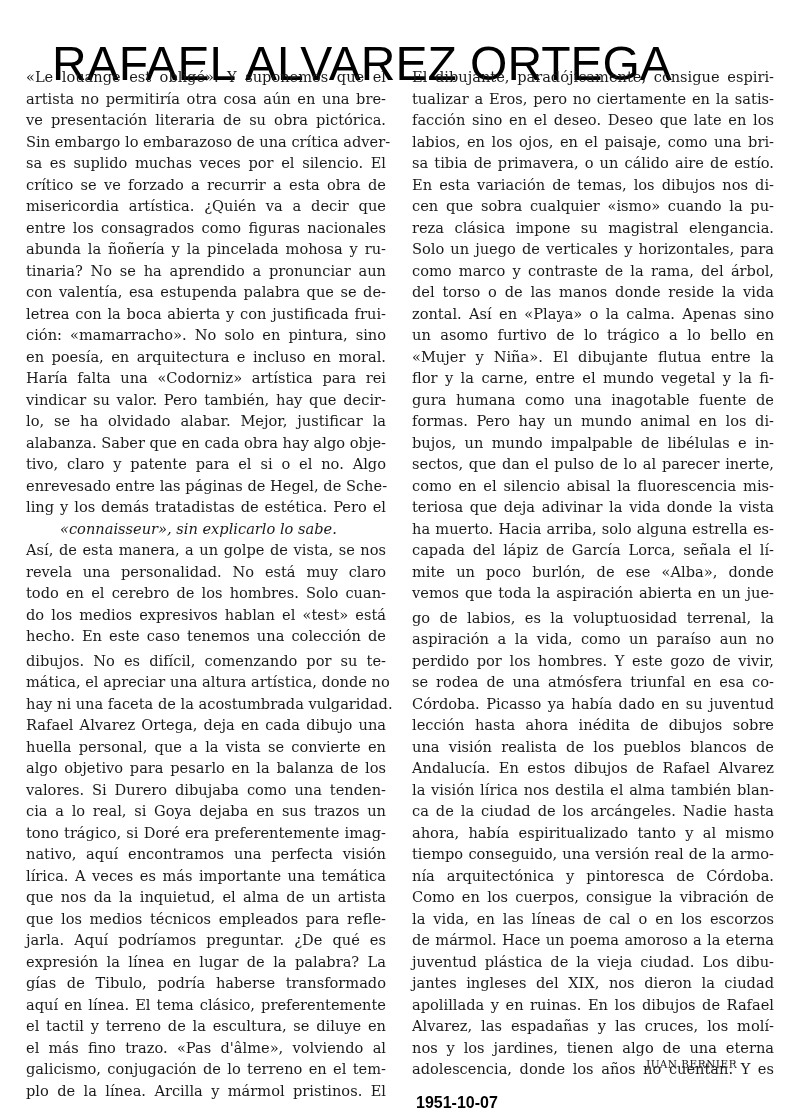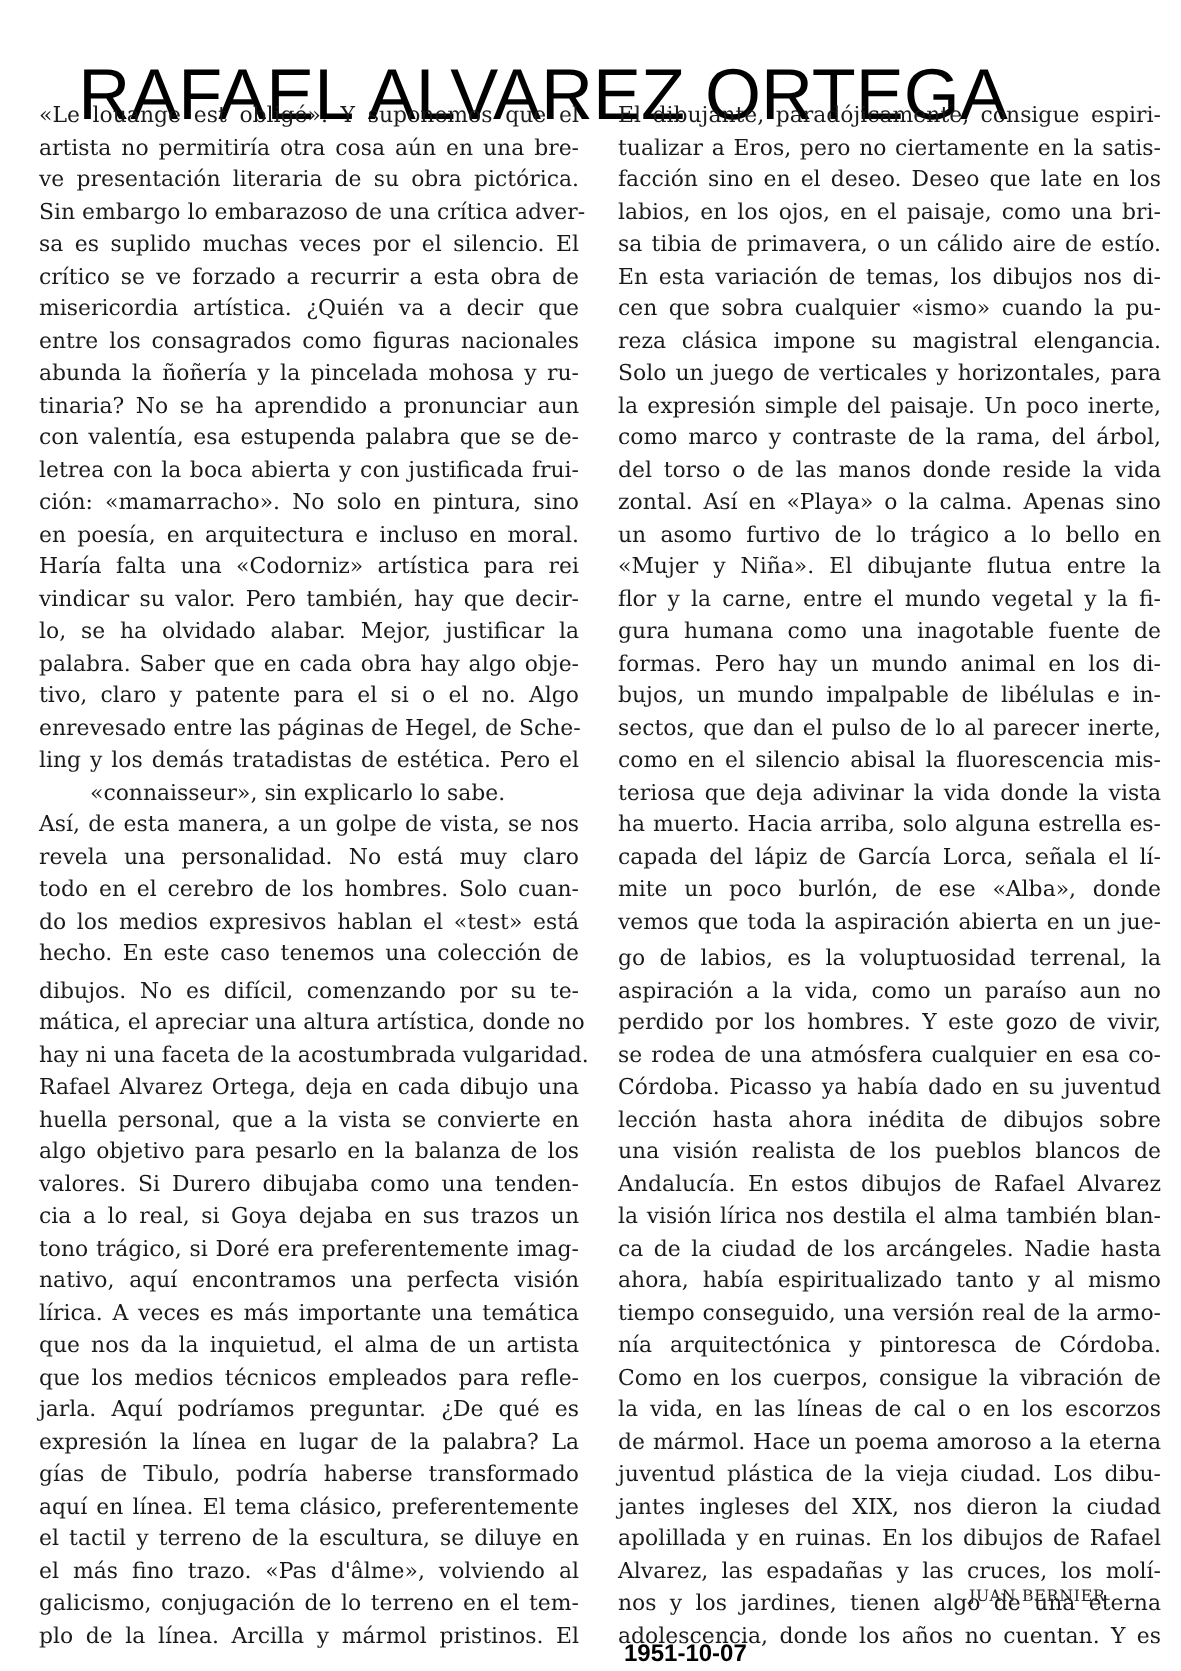--- a/index.html
+++ b/index.html
@@ -14,21 +14,21 @@
     font-family: "DejaVu Serif", serif; color: #1a1a1a;
     font-size: 14.6px; line-height: 21.5px;
   }
   .col-left { left: 26px; width: 360px; }
   .col-right { left: 412px; width: 362px; }
   .line {
     display: block; white-space: nowrap; text-align: justify;
     text-align-last: justify; height: 21.5px; overflow: visible;
   }
   .line.last { text-align-last: left; }
-  .line.indent { padding-left: 34px; }
+  .line.indent { padding-left: 34px; font-style: italic; }
   .line.gap { margin-top: 3px; }
   .signature {
     position: absolute; left: 646px; top: 1058px;
     font-family: "DejaVu Serif", serif; font-size: 10.5px; font-weight: normal;
     letter-spacing: 0.5px; color: #222;
   }
   .date {
     position: absolute; left: 416px; top: 1094px;
     font-family: Liberation Sans, sans-serif; font-size: 16px; font-weight: bold; color: #000;
   }
@@ -50,21 +50,21 @@
       <span class="line">entre los consagrados como figuras nacionales</span>
       <span class="line">abunda la ñoñería y la pincelada mohosa y ru-</span>
       <span class="line">tinaria? No se ha aprendido a pronunciar aun</span>
       <span class="line">con valentía, esa estupenda palabra que se de-</span>
       <span class="line">letrea con la boca abierta y con justificada frui-</span>
       <span class="line">ción: «mamarracho». No solo en pintura, sino</span>
       <span class="line">en poesía, en arquitectura e incluso en moral.</span>
       <span class="line">Haría falta una «Codorniz» artística para rei</span>
       <span class="line">vindicar su valor. Pero también, hay que decir-</span>
       <span class="line">lo, se ha olvidado alabar. Mejor, justificar la</span>
-      <span class="line">palabra. Saber que en cada obra hay algo obje-</span>
+      <span class="line">alabanza. Saber que en cada obra hay algo obje-</span>
       <span class="line">tivo, claro y patente para el si o el no. Algo</span>
       <span class="line">enrevesado entre las páginas de Hegel, de Sche-</span>
       <span class="line">ling y los demás tratadistas de estética. Pero el</span>
       <span class="line last indent">«connaisseur», sin explicarlo lo sabe.</span>
       <span class="line">Así, de esta manera, a un golpe de vista, se nos</span>
       <span class="line">revela una personalidad. No está muy claro</span>
       <span class="line">todo en el cerebro de los hombres. Solo cuan-</span>
       <span class="line">do los medios expresivos hablan el «test» está</span>
       <span class="line">hecho. En este caso tenemos una colección de</span>
       <span class="line gap">dibujos. No es difícil, comenzando por su te-</span>
@@ -92,41 +92,40 @@
   <div class="col col-right" id="right-col">
       <span class="line">El dibujante, paradójicamente, consigue espiri-</span>
       <span class="line">tualizar a Eros, pero no ciertamente en la satis-</span>
       <span class="line">facción sino en el deseo. Deseo que late en los</span>
       <span class="line">labios, en los ojos, en el paisaje, como una bri-</span>
       <span class="line">sa tibia de primavera, o un cálido aire de estío.</span>
       <span class="line">En esta variación de temas, los dibujos nos di-</span>
       <span class="line">cen que sobra cualquier «ismo» cuando la pu-</span>
       <span class="line">reza clásica impone su magistral elengancia.</span>
       <span class="line">Solo un juego de verticales y horizontales, para</span>
-      <span class="line">la expresión simple del paisaje. Un poco inerte,</span>
       <span class="line">como marco y contraste de la rama, del árbol,</span>
       <span class="line">del torso o de las manos donde reside la vida</span>
       <span class="line">zontal. Así en «Playa» o la calma. Apenas sino</span>
       <span class="line">un asomo furtivo de lo trágico a lo bello en</span>
       <span class="line">«Mujer y Niña». El dibujante flutua entre la</span>
       <span class="line">flor y la carne, entre el mundo vegetal y la fi-</span>
       <span class="line">gura humana como una inagotable fuente de</span>
       <span class="line">formas. Pero hay un mundo animal en los di-</span>
       <span class="line">bujos, un mundo impalpable de libélulas e in-</span>
       <span class="line">sectos, que dan el pulso de lo al parecer inerte,</span>
       <span class="line">como en el silencio abisal la fluorescencia mis-</span>
       <span class="line">teriosa que deja adivinar la vida donde la vista</span>
       <span class="line">ha muerto. Hacia arriba, solo alguna estrella es-</span>
       <span class="line">capada del lápiz de García Lorca, señala el lí-</span>
       <span class="line">mite un poco burlón, de ese «Alba», donde</span>
       <span class="line">vemos que toda la aspiración abierta en un jue-</span>
       <span class="line gap">go de labios, es la voluptuosidad terrenal, la</span>
       <span class="line">aspiración a la vida, como un paraíso aun no</span>
       <span class="line">perdido por los hombres. Y este gozo de vivir,</span>
-      <span class="line">se rodea de una atmósfera cualquier en esa co-</span>
+      <span class="line">se rodea de una atmósfera triunfal en esa co-</span>
       <span class="line">Córdoba. Picasso ya había dado en su juventud</span>
       <span class="line">lección hasta ahora inédita de dibujos sobre</span>
       <span class="line">una visión realista de los pueblos blancos de</span>
       <span class="line">Andalucía. En estos dibujos de Rafael Alvarez</span>
       <span class="line">la visión lírica nos destila el alma también blan-</span>
       <span class="line">ca de la ciudad de los arcángeles. Nadie hasta</span>
       <span class="line">ahora, había espiritualizado tanto y al mismo</span>
       <span class="line">tiempo conseguido, una versión real de la armo-</span>
       <span class="line">nía arquitectónica y pintoresca de Córdoba.</span>
       <span class="line">Como en los cuerpos, consigue la vibración de</span>

